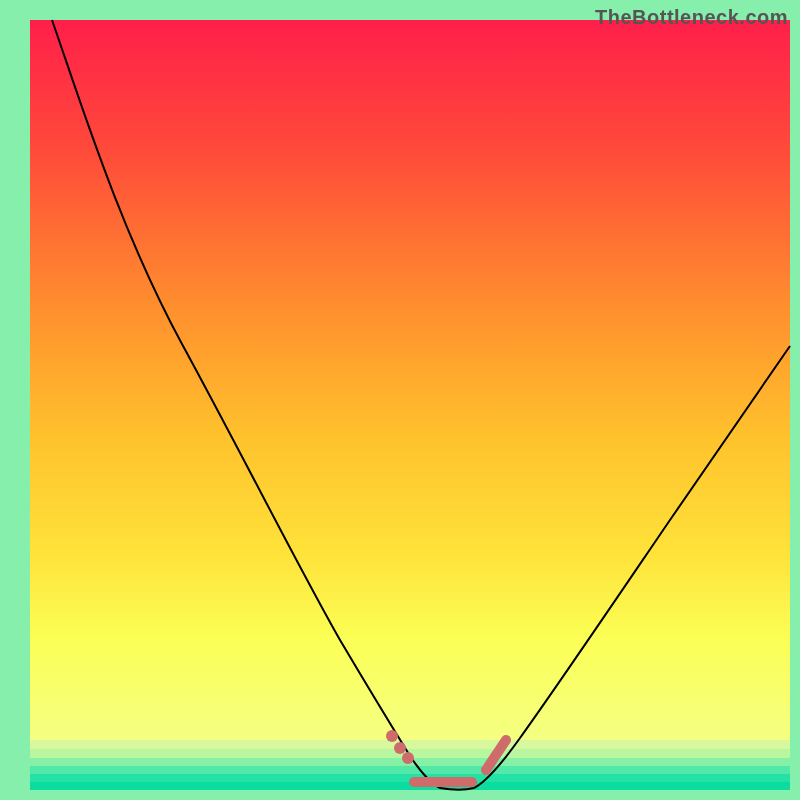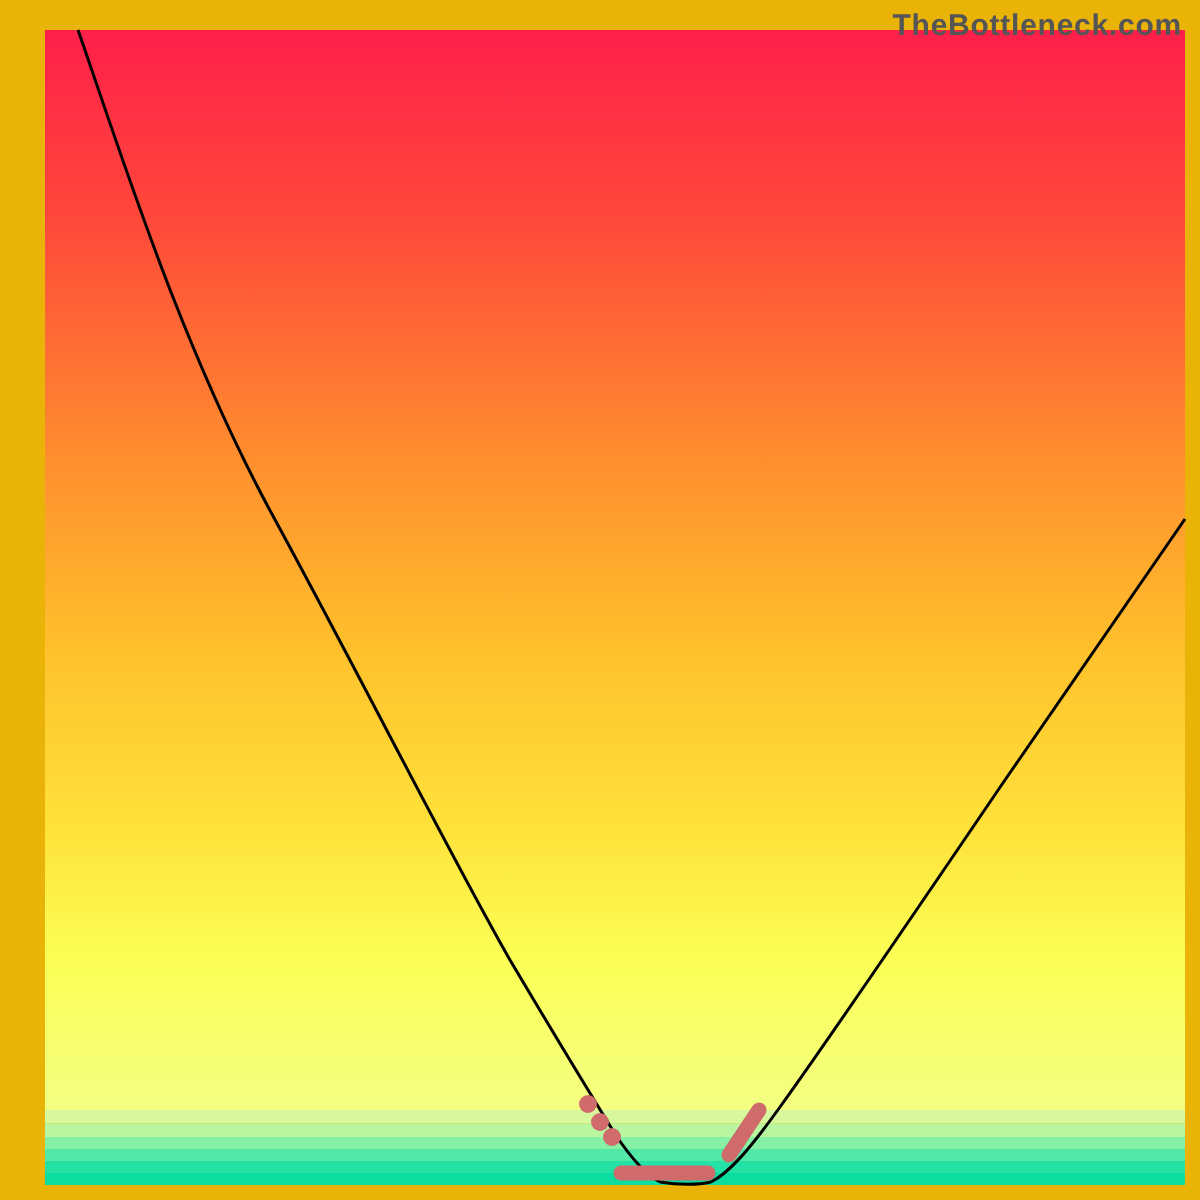--- a/index.html
+++ b/index.html
@@ -9,21 +9,21 @@
     width: 800px;
     height: 800px;
     background: #000;
     overflow: hidden;
     font-family: Arial, Helvetica, sans-serif;
   }
   .stage {
     position: relative;
     width: 800px;
     height: 800px;
-    background: #eab308;
+    background: #86efac;
   }
   .watermark {
     position: absolute;
     top: 6px;
     right: 12px;
     color: #555;
     font-size: 20px;
     font-weight: 600;
     letter-spacing: 0.5px;
     user-select: none;

